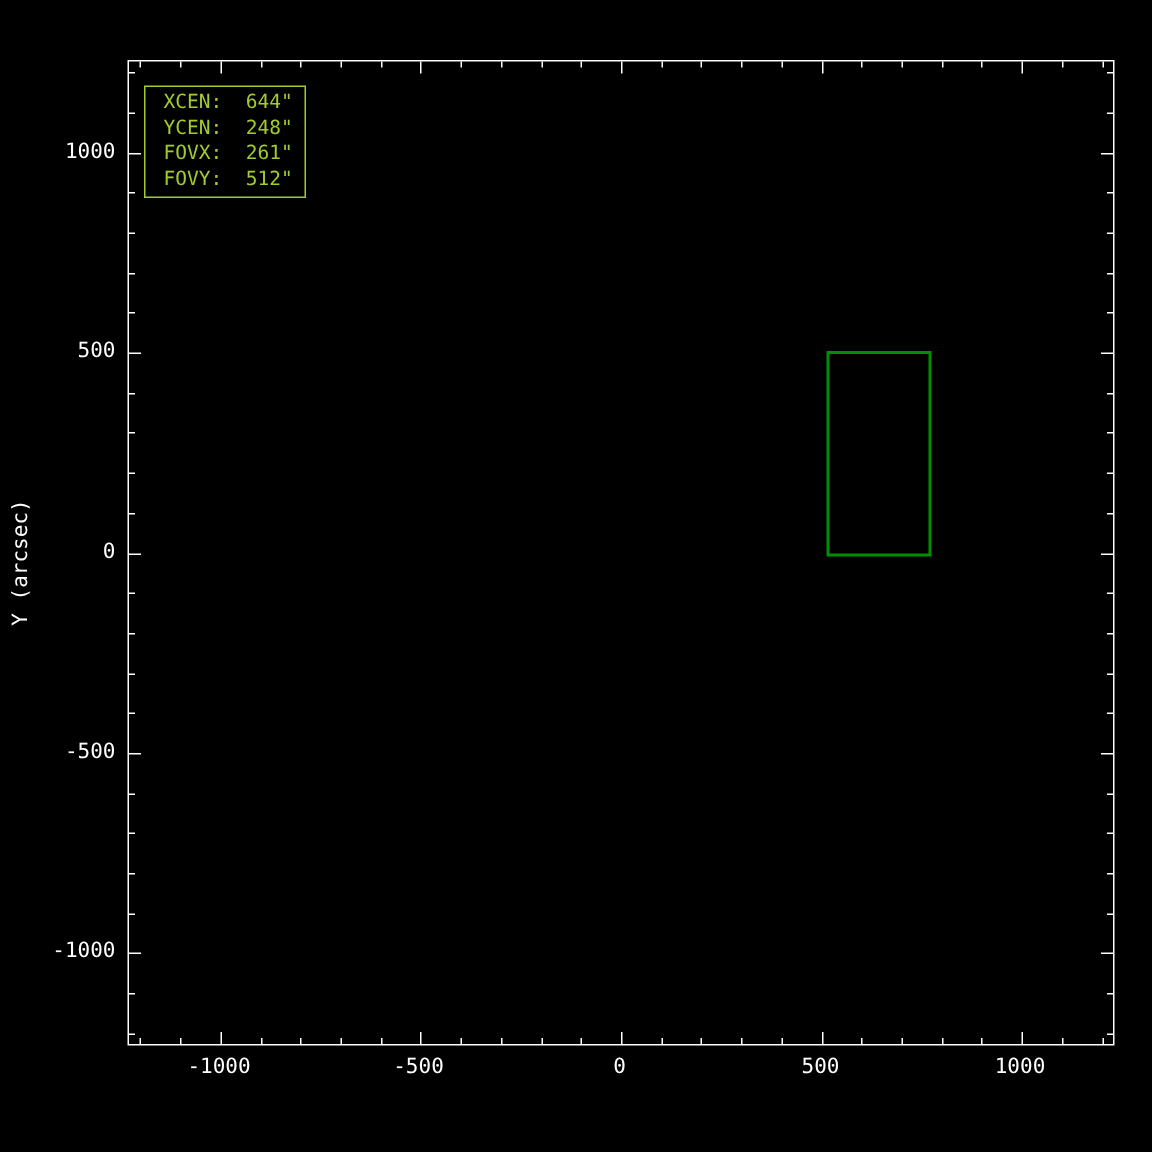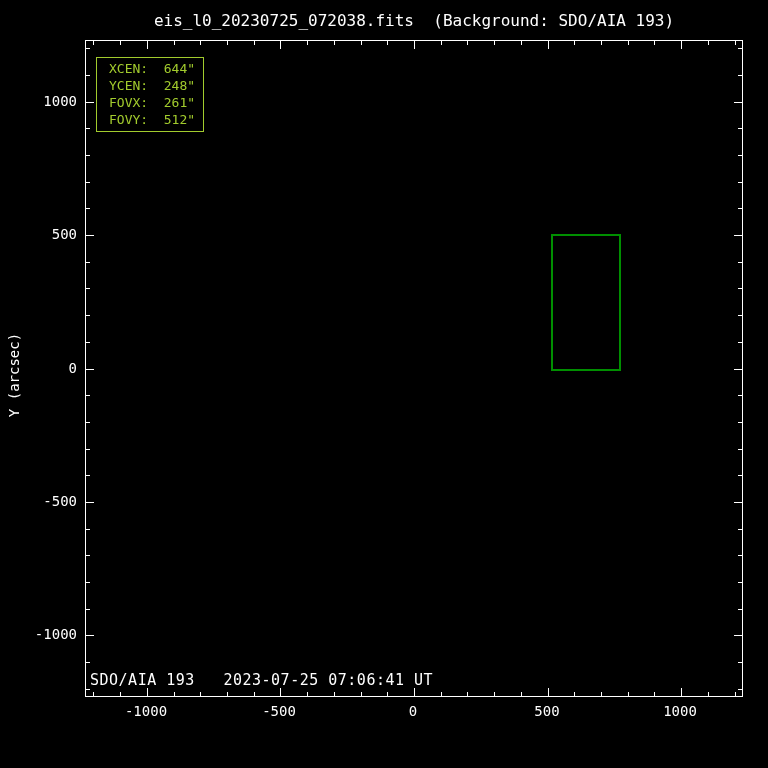--- a/index.html
+++ b/index.html
@@ -48,21 +48,20 @@
   .bg-label {
     position:absolute; left:90px; top:671px; font-size:15px;
     white-space:pre; color:#fff; letter-spacing:0.5px;
   }
 </style>
 </head>
 <body>
 
 <div class="screen">
 
-  <div class="title">eis_l0_20230725_072038.fits  (Background: SDO/AIA 193)</div>
 
   <div class="plot">
     <div class="fov-rect" style="left: 465px; top: 193px; width: 70px; height: 137px;"></div>
 
     <div class="info-box">
       <div class="info-line">XCEN:  644"</div>
       <div class="info-line">YCEN:  248"</div>
       <div class="info-line">FOVX:  261"</div>
       <div class="info-line">FOVY:  512"</div>
     </div>
@@ -161,21 +160,20 @@
       <div class="tick" style="left: 622px; bottom: 0px; width: 1px; height: 4px;"></div>
       <div class="tick" style="left: 622px; top: 0px; width: 1px; height: 4px;"></div>
       <div class="tick" style="top: 34px; left: 0px; height: 1px; width: 4px;"></div>
       <div class="tick" style="top: 34px; right: 0px; height: 1px; width: 4px;"></div>
       <div class="tick" style="left: 649px; bottom: 0px; width: 1px; height: 4px;"></div>
       <div class="tick" style="left: 649px; top: 0px; width: 1px; height: 4px;"></div>
       <div class="tick" style="top: 7px; left: 0px; height: 1px; width: 4px;"></div>
       <div class="tick" style="top: 7px; right: 0px; height: 1px; width: 4px;"></div>
     </div>
 
-  <div class="bg-label">SDO/AIA 193   2023-07-25 07:06:41 UT</div>
 
   <div class="y-axis-title">Y (arcsec)</div>
 
 <div class="x-tick-label" style="left: 106px;">-1000</div>
     <div class="x-tick-label" style="left: 239px;">-500</div>
     <div class="x-tick-label" style="left: 373px;">0</div>
     <div class="x-tick-label" style="left: 507px;">500</div>
     <div class="x-tick-label" style="left: 640px;">1000</div>
     <div class="y-tick-label" style="top: 626px;">-1000</div>
     <div class="y-tick-label" style="top: 493px;">-500</div>

